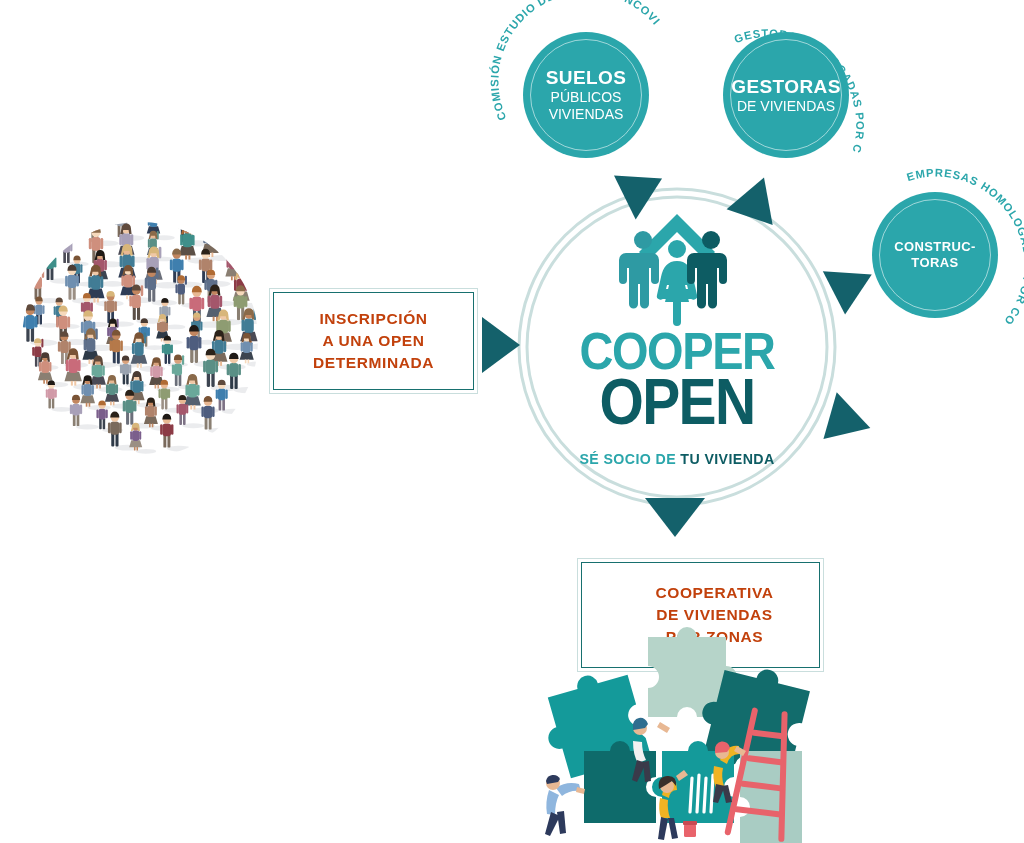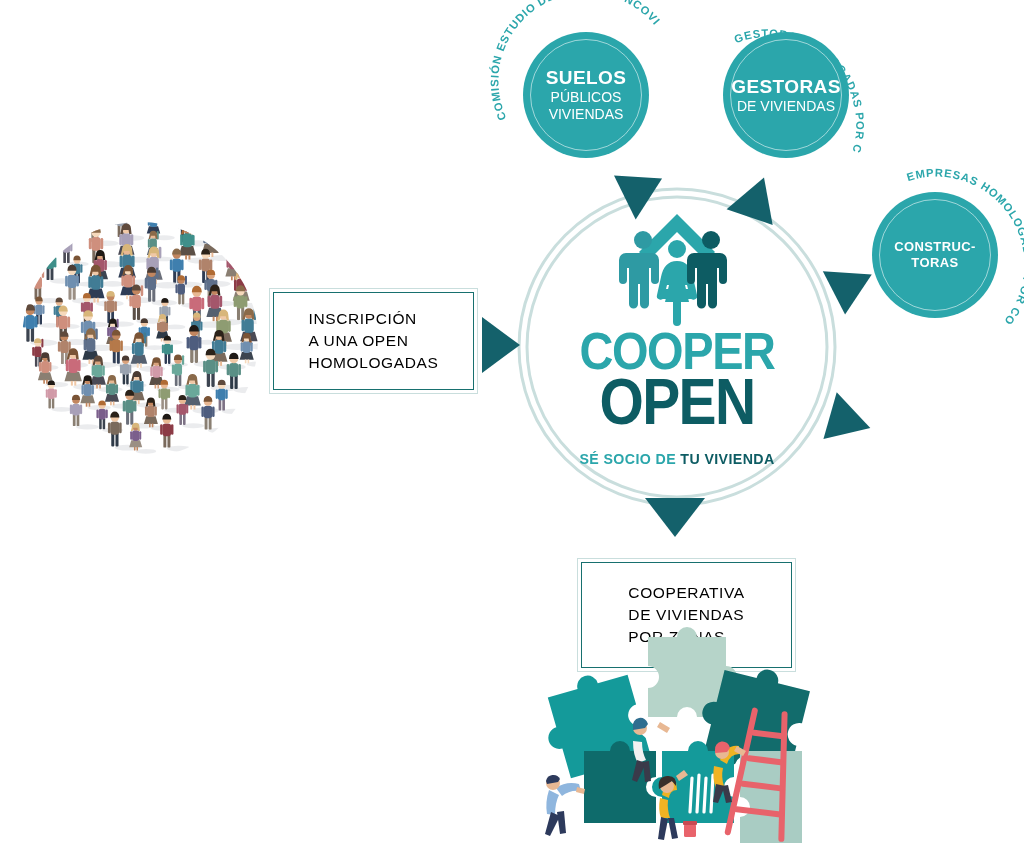--- a/index.html
+++ b/index.html
@@ -5,25 +5,25 @@
   html,body{margin:0;padding:0;background:#ffffff;}
   body{width:1024px;height:843px;position:relative;overflow:hidden;
        font-family:"Liberation Sans", sans-serif;}
   .stage{position:absolute;left:0;top:0;width:1024px;height:843px;}
   svg.layer{position:absolute;left:0;top:0;width:1024px;height:843px;overflow:visible;}
 
   
   .txtbox{position:absolute;background:#ffffff;border:1px solid #17706f;
           box-shadow:0 0 0 3px #ffffff, 0 0 0 4px #c9dedd;
           display:flex;align-items:center;justify-content:center;}
-  .txtbox .lines{color:#000000;font-weight:normal;
+  .txtbox .lines{text-align:center;color:#c2410c;font-weight:bold;
           letter-spacing:.6px;line-height:1.42;}
   #inscripcion-box{left:273px;top:292px;width:199px;height:96px;}
   #inscripcion-box .lines{font-size:15.5px;}
-  #cooperativa-box{left:581px;top:562px;width:209px;height:104px;}
+  #cooperativa-box{left:581px;top:562px;width:209px;height:104px;padding-left:28px;}
   #cooperativa-box .lines{font-size:15.5px;}
 
   
   .ring{position:absolute;border-radius:50%;background:#2ba6ab;
         display:flex;align-items:center;justify-content:center;}
   .ring .inner{position:absolute;left:7px;top:7px;right:7px;bottom:7px;
         border-radius:50%;border:1px solid rgba(255,255,255,.55);}
   .ring .cap{position:relative;text-align:center;color:#ffffff;z-index:2;}
   .cap .l1{font-weight:bold;letter-spacing:.4px;display:block;}
   .cap .l2{font-weight:normal;display:block;}
@@ -865,21 +865,21 @@
             <path d="M-4.6 -30.6 a4.6 4.6 0 0 1 9.2 0 l .7 6 h-2.4 l-.6 -4.2 h-5.4 l-.6 4.2 h-2.4 z" fill="#d8b67a"></path>
           </g>
         </g>
     </g>
   </svg>
 
   <div class="txtbox" id="inscripcion-box">
     <div class="lines">
       <span>INSCRIPCIÓN</span><br>
       <span>A UNA OPEN</span><br>
-      <span>HOMOLOGADAS</span>
+      <span>DETERMINADA</span>
     </div>
   </div>
 
   <svg class="layer" viewBox="0 0 1024 843">
 
     <circle cx="677" cy="347" r="158" fill="none" stroke="#c9dedd" stroke-width="3"></circle>
     <circle cx="677" cy="347" r="150" fill="none" stroke="#c9dedd" stroke-width="3"></circle>
 
     <g fill="#14616b">
       <polygon points="0,-26 36,6 -10,22" transform="translate(630,196) rotate(-38)"></polygon>

